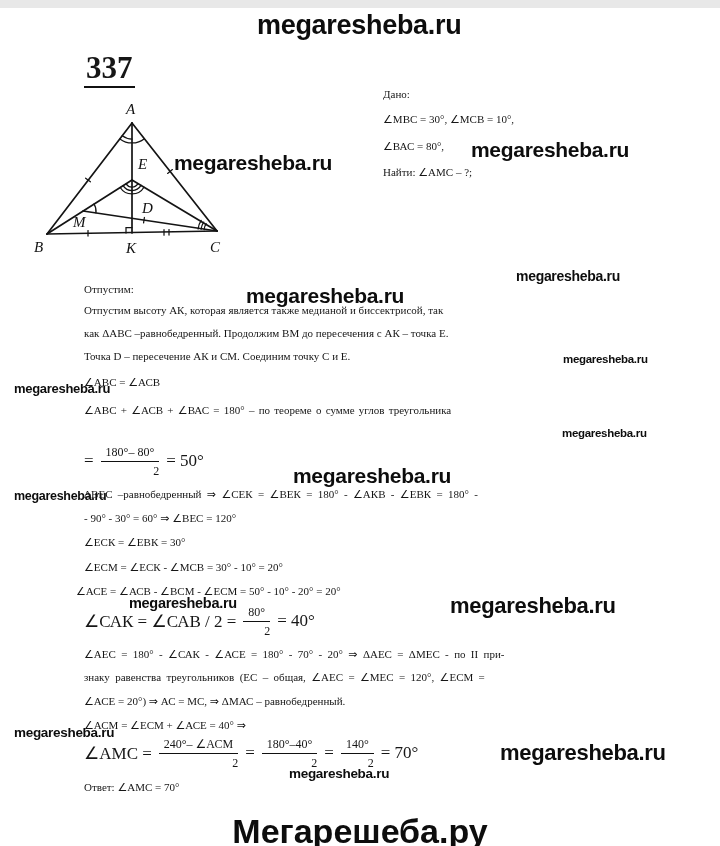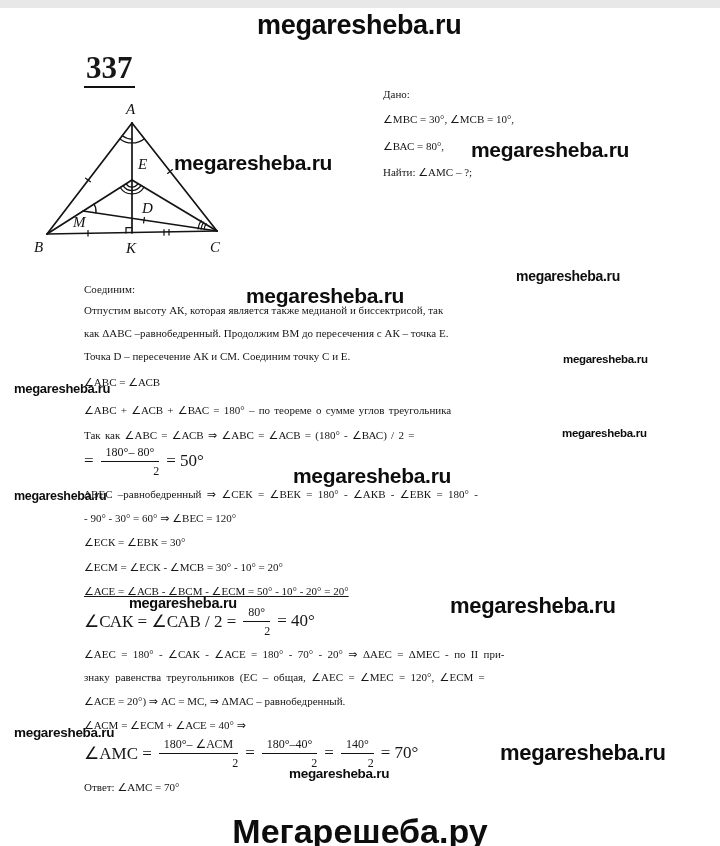--- a/index.html
+++ b/index.html
@@ -92,62 +92,61 @@
     <text x="124" y="123">D</text>
   </svg>
 
   <div class="abs wm wm-b" style="left:174px;top:143px;font-size:21px;">megaresheba.ru</div>
 
   <div class="abs body-line" style="left:383px;top:76px;">Дано:</div>
   <div class="abs body-line" style="left:383px;top:101px;">∠МВС = 30°, ∠МСВ = 10°,</div>
   <div class="abs body-line" style="left:383px;top:128px;">∠ВАС = 80°,</div>
   <div class="abs body-line" style="left:383px;top:154px;">Найти: ∠АМС – ?;</div>
 
-  <div class="abs body-line" style="left:84px;top:271px;">Соединим:</div>
+  <div class="abs body-line" style="left:84px;top:271px;">Отпустим:</div>
   <div class="abs body-line" style="left:84px;top:315px;">как ΔАВС –равнобедренный. Продолжим ВМ до пересечения с АК – точка Е.</div>
   <div class="abs body-line" style="left:84px;top:292px;">Отпустим высоту АК, которая является также медианой и биссектрисой, так</div>
   <div class="abs body-line" style="left:84px;top:338px;">Точка D – пересечение АК и СМ. Соединим точку С и Е.</div>
 
   <div class="abs body-line" style="left:84px;top:364px;">∠АВС = ∠АСВ</div>
   <div class="abs body-line wide2" style="left:84px;top:392px;">∠АВС + ∠АСВ + ∠ВАС = 180° – по теореме о сумме углов треугольника</div>
-  <div class="abs body-line wide2" style="left:84px;top:417px;">Так как ∠АВС = ∠АСВ ⇒ ∠АВС = ∠АСВ = (180° - ∠ВАС) / 2 =</div>
 
   <div class="abs frac-line" style="left:84px;top:434px;height:38px;">
     <span>=</span>
     <span class="frac">
       <span class="fnum">180°– 80°</span>
       <span class="fden">2</span>
     </span>
     <span>= 50°</span>
   </div>
 
   <div class="abs body-line wide" style="left:84px;top:476px;">ΔВЕС –равнобедренный ⇒ ∠СЕК = ∠ВЕК = 180° - ∠АКВ - ∠ЕВК = 180° -</div>
   <div class="abs body-line" style="left:84px;top:500px;">- 90° - 30° = 60° ⇒ ∠ВЕС = 120°</div>
   <div class="abs body-line" style="left:84px;top:524px;">∠ЕСК = ∠ЕВК = 30°</div>
   <div class="abs body-line" style="left:84px;top:549px;">∠ЕСМ = ∠ЕСК - ∠МСВ = 30° - 10° = 20°</div>
-  <div class="abs body-line" style="left:84px;top:573px;text-decoration:underline;">∠АСЕ = ∠АСВ - ∠ВСМ - ∠ЕСМ = 50° - 10° - 20° = 20°</div>
+  <div class="abs body-line" style="left:76px;top:573px;">∠АСЕ = ∠АСВ - ∠ВСМ - ∠ЕСМ = 50° - 10° - 20° = 20°</div>
 
   <div class="abs frac-line" style="left:84px;top:594px;height:38px;">
     <span>∠САК = ∠САВ / 2 =</span>
     <span class="frac">
       <span class="fnum">80°</span>
       <span class="fden">2</span>
     </span>
     <span>= 40°</span>
   </div>
 
   <div class="abs body-line wide" style="left:84px;top:636px;">∠АЕС = 180° - ∠САК - ∠АСЕ = 180° - 70° - 20° ⇒ ΔАЕС = ΔМЕС - по II при-</div>
   <div class="abs body-line wide" style="left:84px;top:659px;">знаку равенства треугольников (ЕС – общая, ∠АЕС = ∠МЕС = 120°, ∠ЕСМ =</div>
   <div class="abs body-line" style="left:84px;top:683px;">∠АСЕ = 20°) ⇒ АС = МС, ⇒ ΔМАС – равнобедренный.</div>
   <div class="abs body-line" style="left:84px;top:707px;">∠АСМ = ∠ЕСМ + ∠АСЕ = 40° ⇒</div>
 
   <div class="abs frac-line" style="left:84px;top:724px;height:42px;">
     <span>∠АМС =</span>
     <span class="frac">
-      <span class="fnum">180°– ∠АСМ</span>
+      <span class="fnum">240°– ∠АСМ</span>
       <span class="fden">2</span>
     </span>
     <span>=</span>
     <span class="frac">
       <span class="fnum">180°–40°</span>
       <span class="fden">2</span>
     </span>
     <span>=</span>
     <span class="frac">
       <span class="fnum">140°</span>

